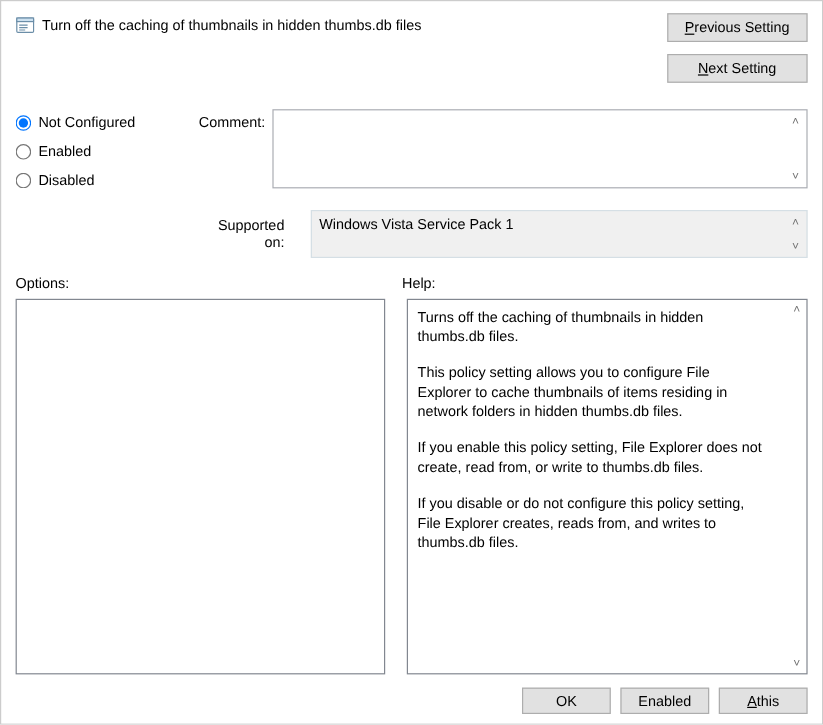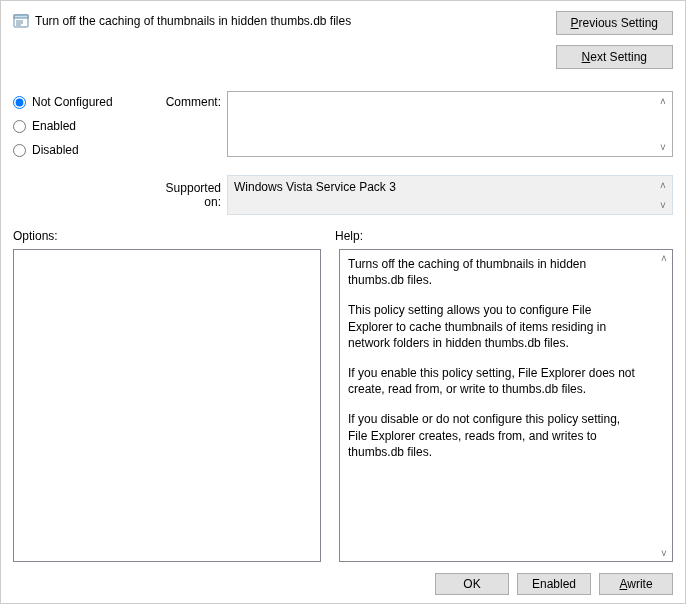--- a/index.html
+++ b/index.html
@@ -13,21 +13,21 @@
   button.btn { background: #e1e1e1; border: 1px solid #adadad; padding: 4px 14px; min-width: 80px; text-align: center; cursor: default; }
 
   .config-row { display: flex; margin-top: 22px; }
   .radios { width: 138px; padding-top: 4px; }
   .radio-item { display: flex; align-items: center; gap: 6px; margin-bottom: 10px; }
   .radio-item input { margin: 0; }
   .label-col { width: 76px; text-align: right; padding-right: 6px; padding-top: 4px; }
   .comment-box { flex: 1; border: 1px solid #abadb3; height: 66px; background: #fff; position: relative; overflow: hidden; }
   .fake-scroll { position: absolute; top: 1px; right: 1px; bottom: 1px; width: 16px; display: flex; flex-direction: column; justify-content: space-between; }
   .arrow { width: 16px; height: 16px; display: flex; align-items: center; justify-content: center; color: #707070; font-size: 10px; }
-  .supported-row { display: flex; margin-top: 8px; }
+  .supported-row { display: flex; margin-top: 8px; gap: 16px; }
   .supported-box { flex: 1; border: 1px solid #d5dfe5; background: #f0f0f0; height: 40px; padding: 4px 6px; position: relative; overflow: hidden; }
 
   .panels-header { display: flex; margin-top: 14px; }
   .panels-header .left { width: 322px; }
   .panels-header .right { flex: 1; }
 
   .panels { display: flex; margin-top: 6px; gap: 18px; flex: 1; min-height: 0; }
   .panel { border: 1px solid #828790; background: #fff; position: relative; overflow: hidden; }
   .panel.left { width: 308px; }
   .panel.right { flex: 1; padding: 6px 20px 6px 8px; }
@@ -85,21 +85,21 @@
       </div>
     </div>
   </div>
 
   <div class="supported-row">
     <div class="radios"></div>
     <div class="label-col" style="padding-top:6px;">
       <span>Supported on:</span>
     </div>
     <div class="supported-box">
-      <span>Windows Vista Service Pack 3</span>
+      <span>Windows Vista Service Pack 1</span>
       <div class="fake-scroll">
         <div class="arrow">˄</div>
         <div class="arrow">˅</div>
       </div>
     </div>
   </div>
 
   <div class="panels-header">
     <div class="left">Options:</div>
     <div class="right">Help:</div>
@@ -117,16 +117,16 @@
       <div class="fake-scroll">
         <div class="arrow">˄</div>
         <div class="arrow">˅</div>
       </div>
     </div>
   </div>
 
   <div class="footer">
     <button class="btn">OK</button>
     <button class="btn">Enabled</button>
-    <button class="btn"><span style="text-decoration:underline">A</span><span>write</span></button>
+    <button class="btn"><span style="text-decoration:underline">A</span><span>this</span></button>
   </div>
 
 </div>
 
 </body></html>

